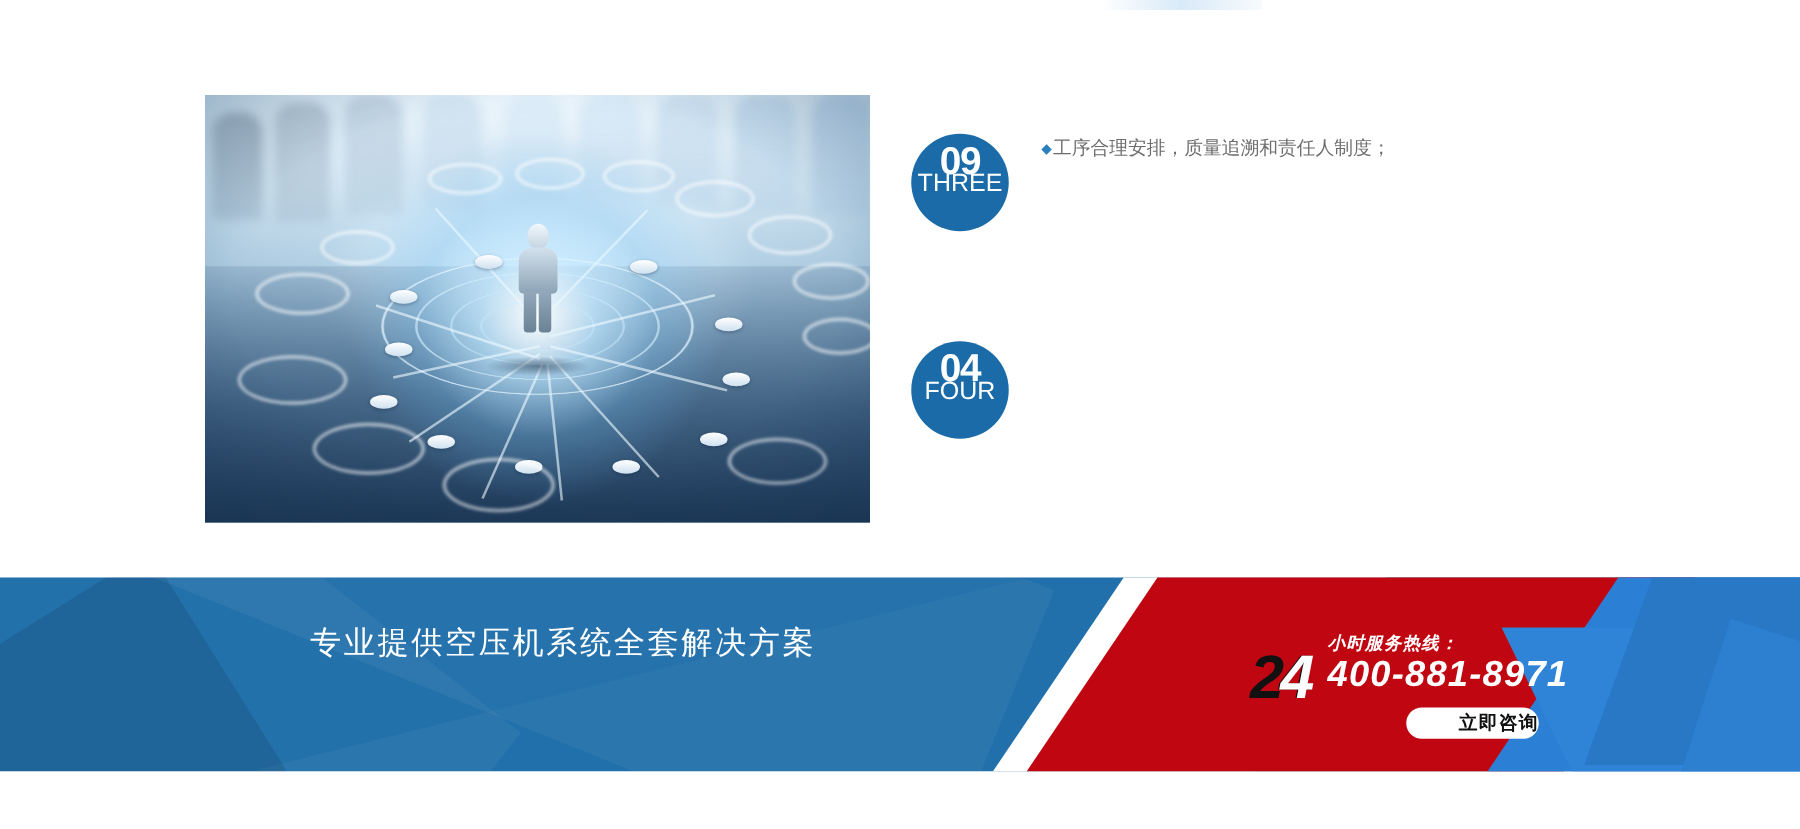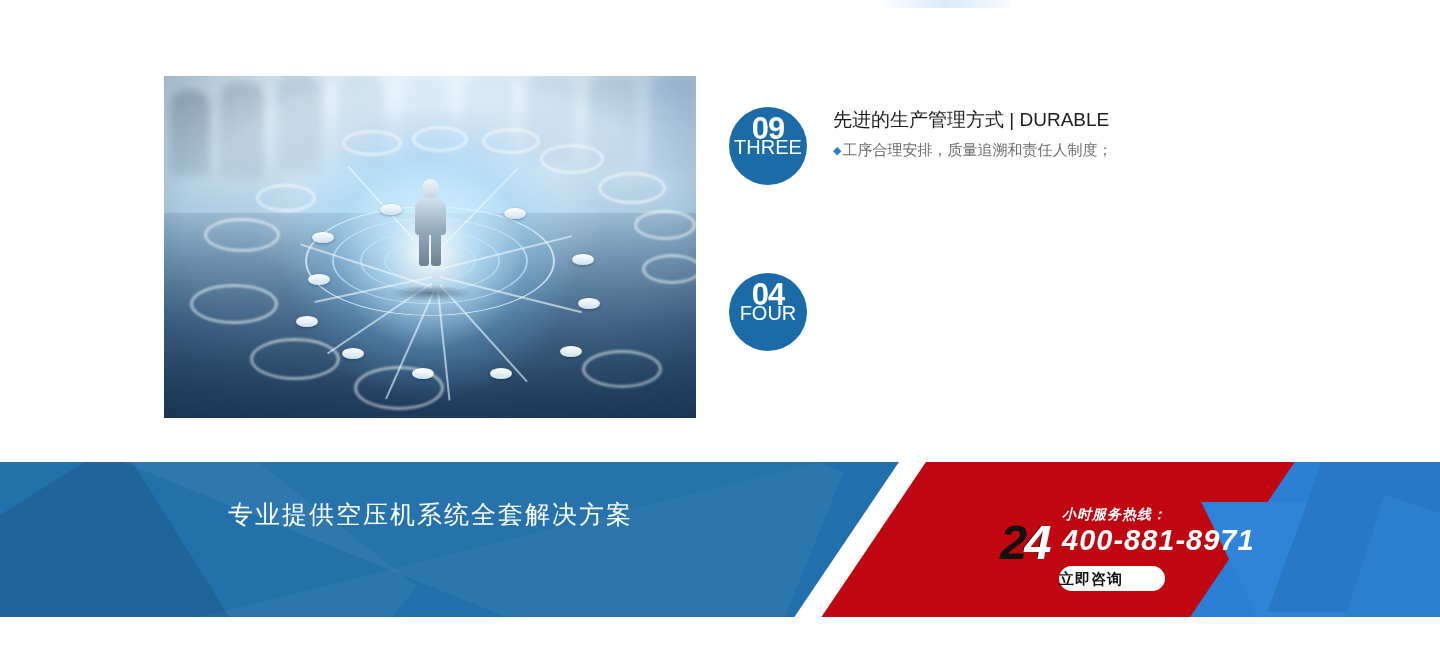--- a/index.html
+++ b/index.html
@@ -141,21 +141,21 @@
     position:absolute; left:1300px; top:-30px; width:260px; height:180px;
     background:#2878c6; transform:skewX(-20deg);
   }
   .bn-blue-d{
     position:absolute; left:1355px; top:60px; width:200px; height:160px;
     background:#2d80d0; transform:rotate(18deg);
   }
 
   .bn-slogan{
     position:absolute; left:0; top:0; width:920px; height:155px;
-    padding-top:34px; color:#ffffff;
+    padding-top:34px; color:#ffffff;padding-left:20px;
   }
   .bn-slogan .l1{
     font-size:25px; line-height:36px; letter-spacing:2px; padding-left:228px;
   }
   .bn-slogan .l2{
     font-size:25px; line-height:36px; letter-spacing:2px; padding-left:313px;
   }
 
   .hotline{ position:absolute; left:1000px; top:42px; width:280px; }
   .hotline .logo24{
@@ -167,23 +167,23 @@
   }
   .hotline .svc{
     position:absolute; left:62px; top:2px; font-size:14px; font-weight:bold;
     font-style:italic; color:#ffffff; letter-spacing:1px; white-space:nowrap;
   }
   .hotline .tel{
     position:absolute; left:62px; top:20px; font-size:29px; font-weight:bold;
     font-style:italic; color:#ffffff; letter-spacing:1px; white-space:nowrap;
   }
   .consult-btn{
-    position:absolute; left:1059px; top:566px; width:106px; height:25px;
+    position:absolute; left:1125px; top:566px; width:106px; height:25px;
     background:#ffffff; border-radius:13px; color:#111; font-size:15px;
-    font-weight:bold; line-height:25px; text-align:left; letter-spacing:1px;
+    font-weight:bold; line-height:25px; text-align:right; letter-spacing:1px;
     cursor:pointer;
   }
 </style>
 </head>
 <body>
 
 <div class="page">
 
   <div class="top-artifact"></div>
 
@@ -253,21 +253,20 @@
     <div class="ci-shadow"></div>
     <div class="ci-vignette"></div>
   </div>
 
   <div class="feature" style="left:729px; top:107px; width:520px;">
     <div class="badge">
       <div class="num">09</div>
       <div class="word">THREE</div>
     </div>
     <div class="ftxt">
-      <h3>先进的生产管理方式 | DURABLE</h3>
       <ul class="bullets">
         <li>
           <span class="dot">◆</span><span>工序合理安排，质量追溯和责任人制度；</span>
         </li>
       </ul>
     </div>
   </div>
 
   <div class="feature" style="left:729px; top:273px; width:520px;">
     <div class="badge">

